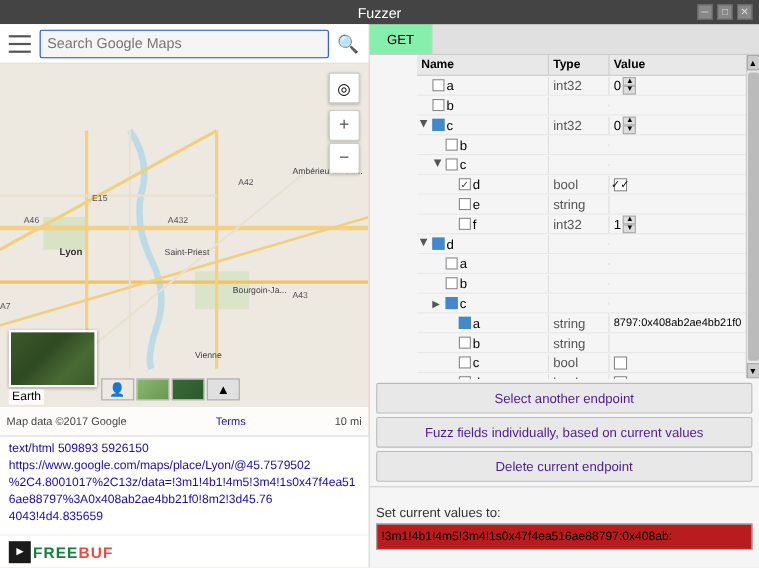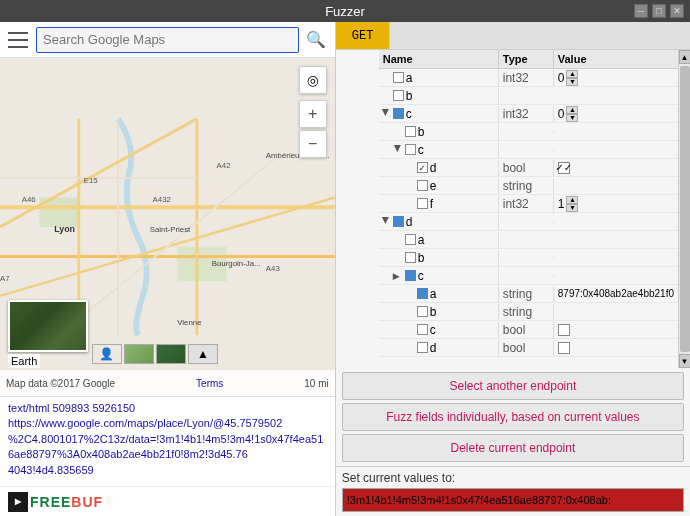--- a/index.html
+++ b/index.html
@@ -287,22 +287,21 @@
       border-right: 1px solid #ccc;
       display: flex;
       align-items: center;
     }
     .tab.active {
       background: #f5f5f5;
       border-bottom: 1px solid #f5f5f5;
       margin-bottom: -1px;
     }
     .tab.get-tab {
-      background: #eab308;
-      font-family: Liberation Mono, monospace;
+      background: #86efac;
     }
 
     
     .proto-table {
       flex: 1;
       overflow-y: auto;
       overflow-x: hidden;
     }
 
     .table-header {
@@ -441,30 +440,30 @@
       flex-direction: column;
       gap: 3px;
     }
     .action-btn {
       width: 100%;
       height: 28px;
       background: #e8e8e8;
       border: 1px solid #bbb;
       border-radius: 2px;
       font-size: 12px;
-      color: #be185d;
+      color: #4c1d95;
       cursor: pointer;
       display: flex;
       align-items: center;
       justify-content: center;
     }
 
     
     .set-values {
-      padding: 4px 6px;
+      padding: 16px 6px;
       border-top: 1px solid #ccc;
     }
     .set-values-label {
       font-size: 12px;
       color: #333;
       margin-bottom: 3px;
     }
     .set-values-input {
       width: 100%;
       height: 24px;

